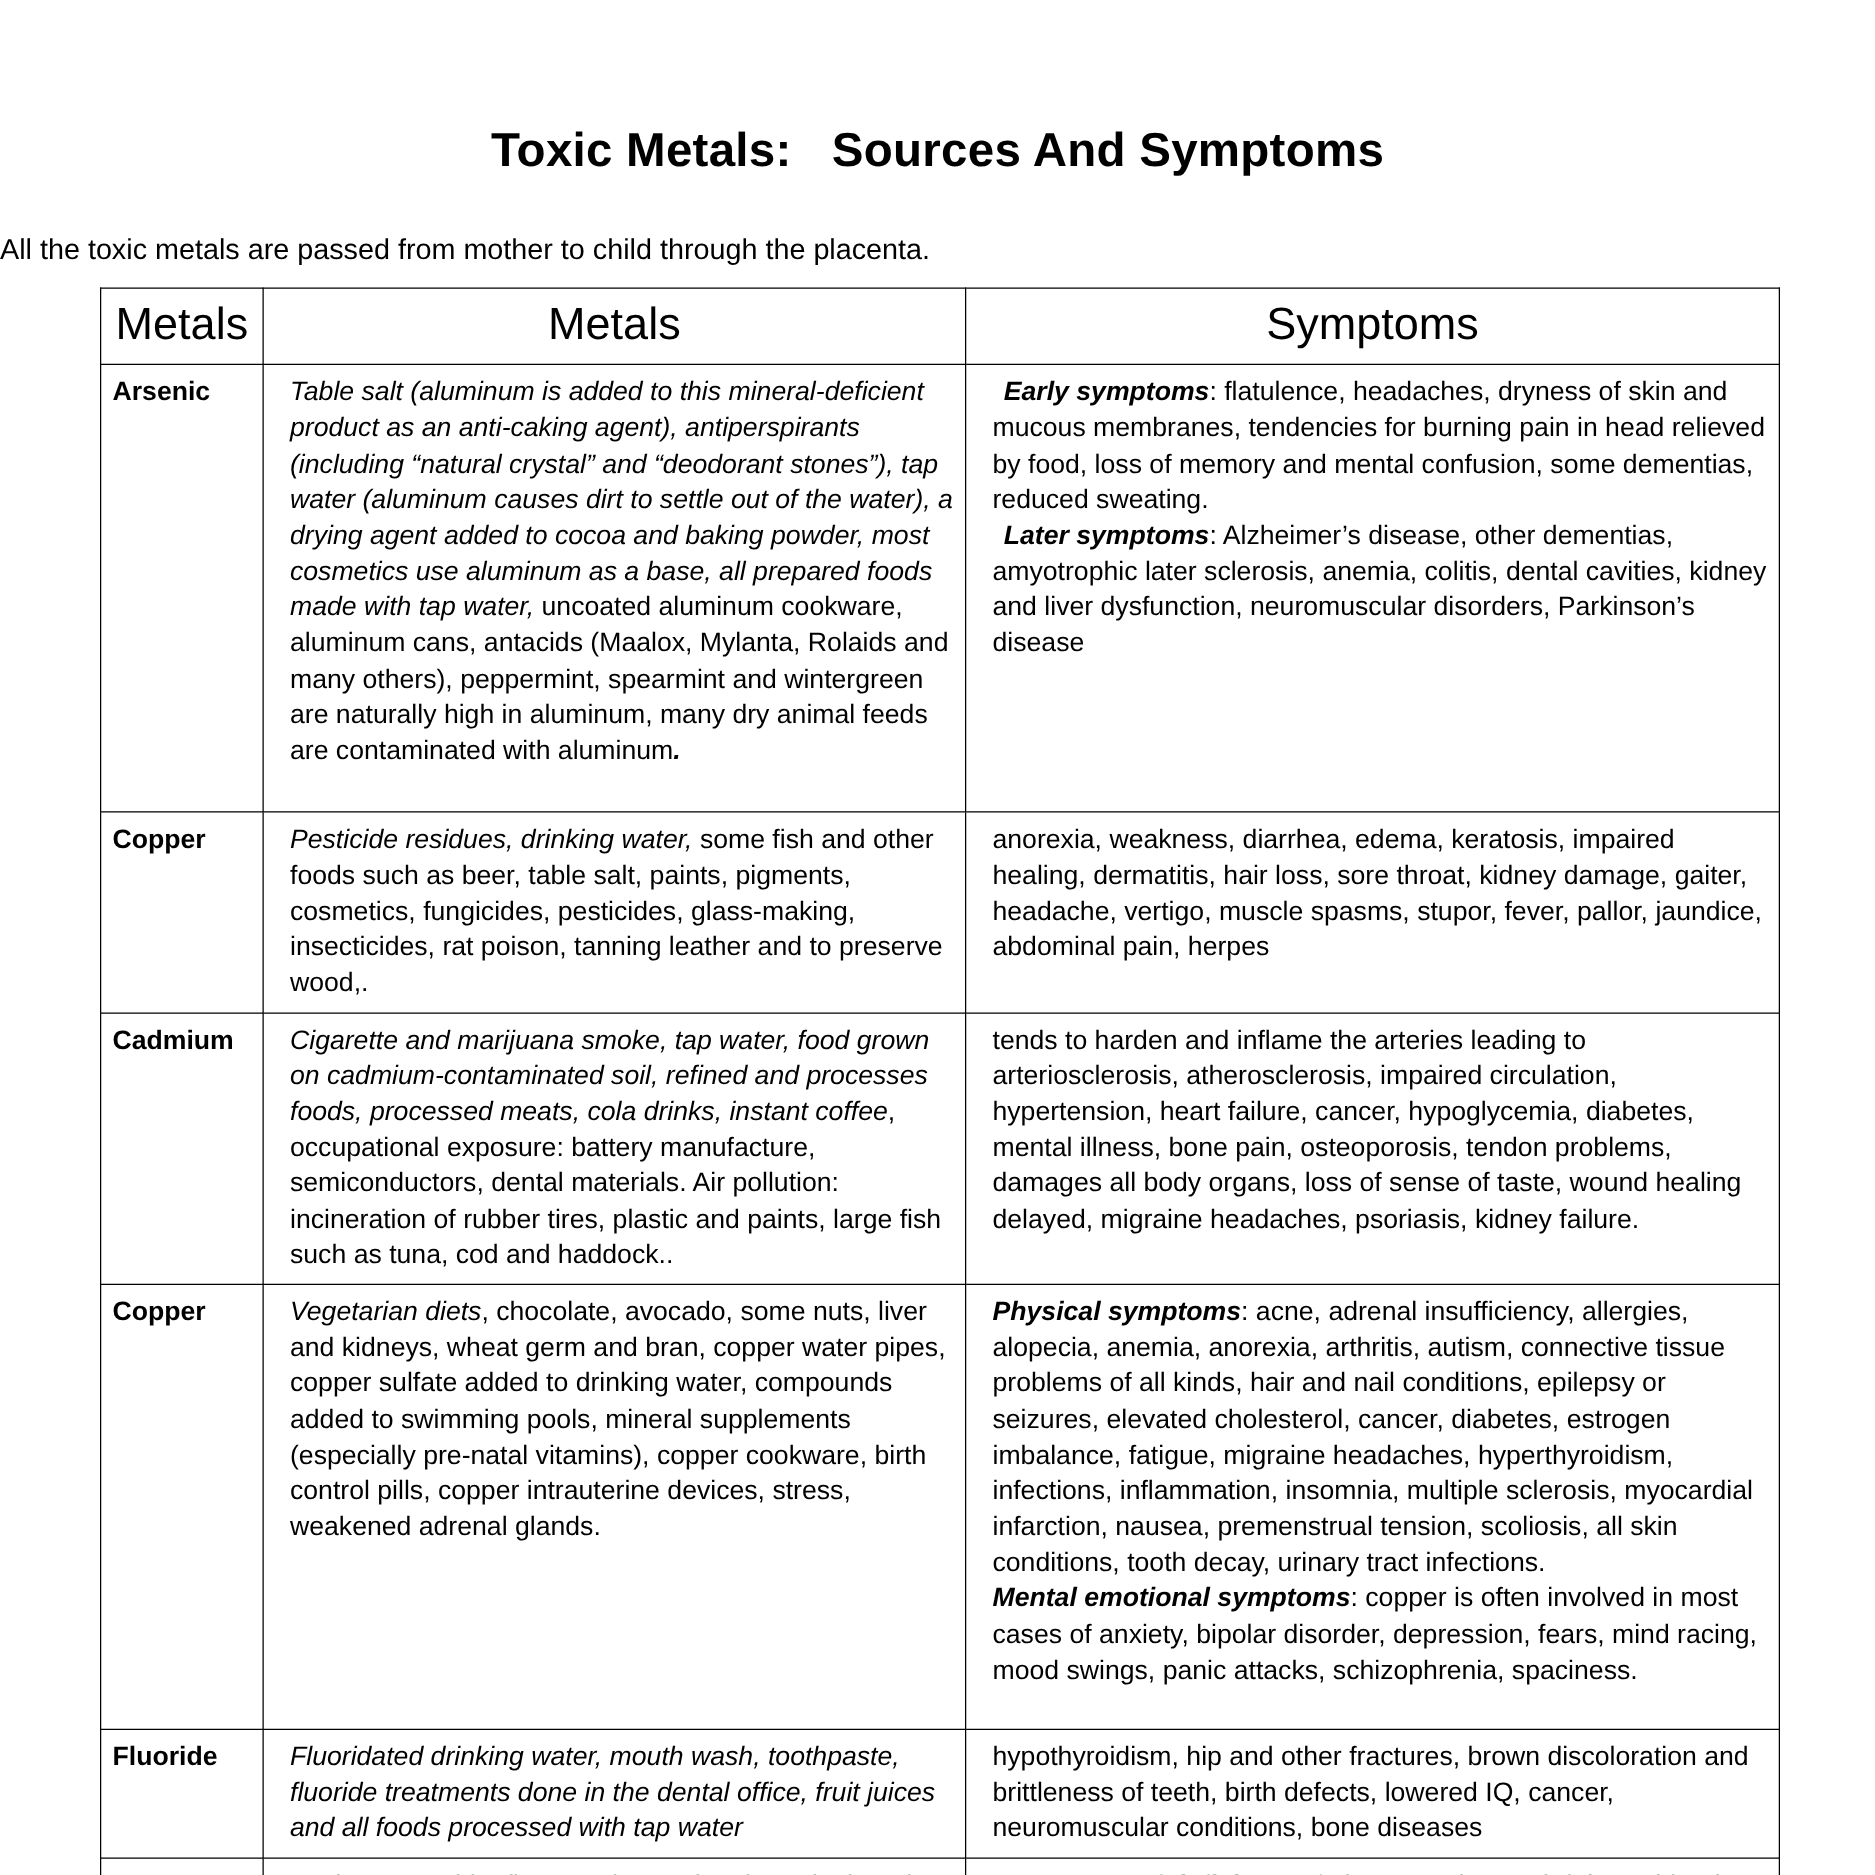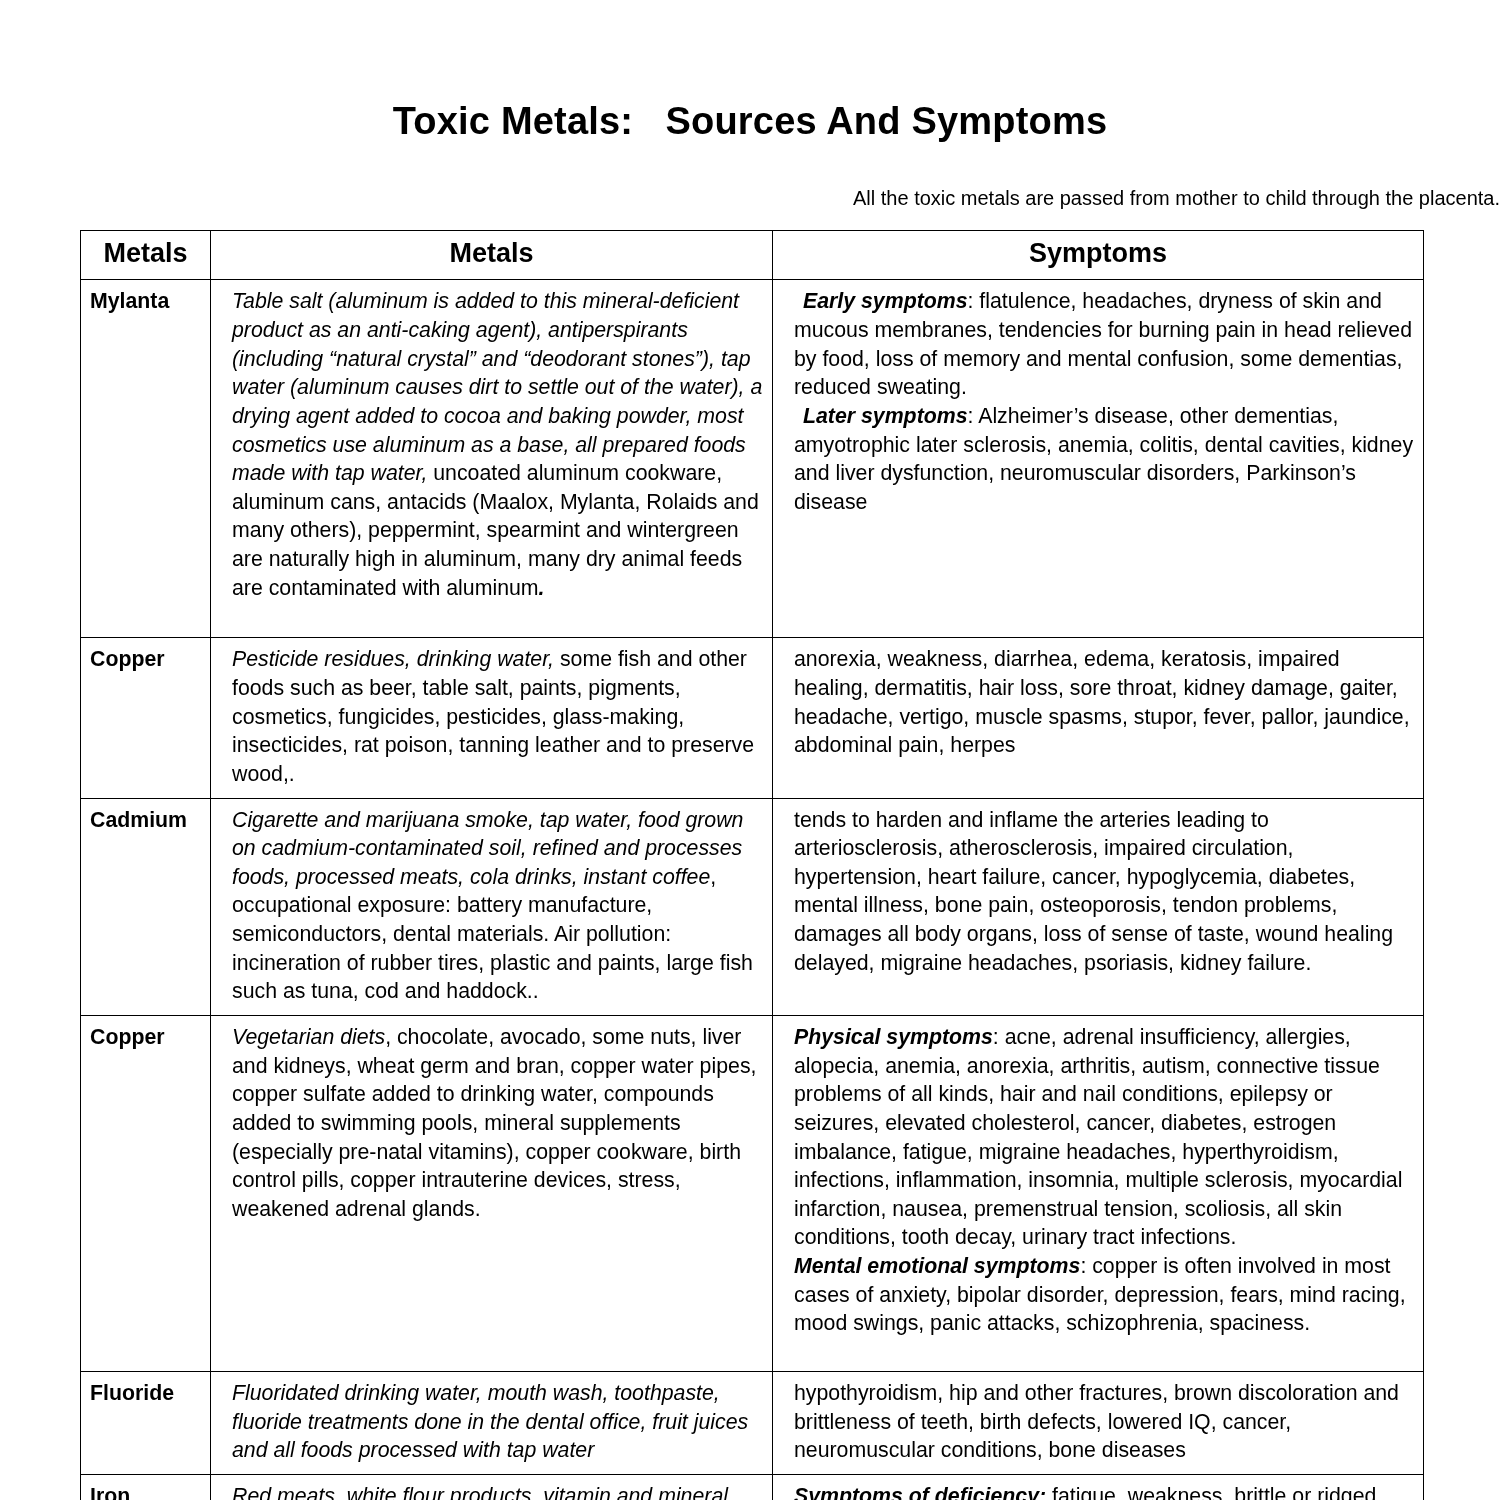--- a/index.html
+++ b/index.html
@@ -25,22 +25,22 @@
     text-align: center;
     font-size: 38px;
     font-weight: bold;
     letter-spacing: 0.2px;
     margin: 0;
     padding-top: 101px;
     line-height: 1.1;
     white-space: pre;
   }
   .doc-subtitle {
-    text-align: right;
-    font-size: 20px;
+    text-align: left;
+    font-size: 23px;
     margin: 0;
     padding-top: 43px;
     line-height: 1.2;
   }
   table.metals-table {
     position: absolute;
     left: 80px;
     top: 230px;
     width: 1343px;
     border-collapse: collapse;
@@ -54,22 +54,22 @@
     padding: 7px 9px 9px 9px;
     line-height: 1.345;
     box-sizing: border-box;
   }
   col.c-metal { width: 130px; }
   col.c-source { width: 562px; }
   col.c-symptom { width: 651px; }
 
   table.metals-table thead th {
     text-align: center;
-    font-size: 27px;
-    font-weight: bold;
+    font-size: 36px;
+    font-weight: normal;
     padding: 4px 6px 8px 6px;
     vertical-align: middle;
     height: 46px;
   }
   .metal-name {
     font-weight: bold;
     font-size: 21.3px;
     white-space: nowrap;
     padding-left: 11px;
   }
@@ -113,21 +113,21 @@
     <thead>
       <tr>
         <th>Metals</th>
         <th>Metals</th>
         <th>Symptoms</th>
       </tr>
     </thead>
     <tbody>
 
       <tr style="height: 358px;">
-        <td class="metal-name">Mylanta</td>
+        <td class="metal-name">Arsenic</td>
         <td class="src-cell">
           <span class="cell-text"><i>Table salt (aluminum is added to this mineral-deficient product as an anti-caking agent), antiperspirants (including “natural crystal” and “deodorant stones”), tap water  (aluminum causes dirt to settle out of the water), a drying agent added to cocoa and baking powder, most cosmetics use aluminum as a base, all prepared foods made with tap water,</i> uncoated aluminum cookware, aluminum cans, antacids (Maalox, Mylanta, Rolaids and many others), peppermint, spearmint and wintergreen are naturally high in aluminum, many dry animal feeds are contaminated with aluminum<b>.</b></span>
         </td>
         <td class="sym-cell">
           <span class="cell-text"><span class="indent-lead"></span><b>Early symptoms</b>: flatulence, headaches, dryness of skin and mucous membranes, tendencies for burning pain in head relieved by food, loss of memory and mental confusion, some dementias, reduced sweating.<br><span class="indent-lead"></span><b>Later symptoms</b>: Alzheimer’s disease, other dementias, amyotrophic later sclerosis, anemia, colitis, dental cavities, kidney and liver dysfunction, neuromuscular disorders, Parkinson’s disease</span>
         </td>
       </tr>
 
       <tr style="height: 150px;">
         <td class="metal-name">Copper</td>

